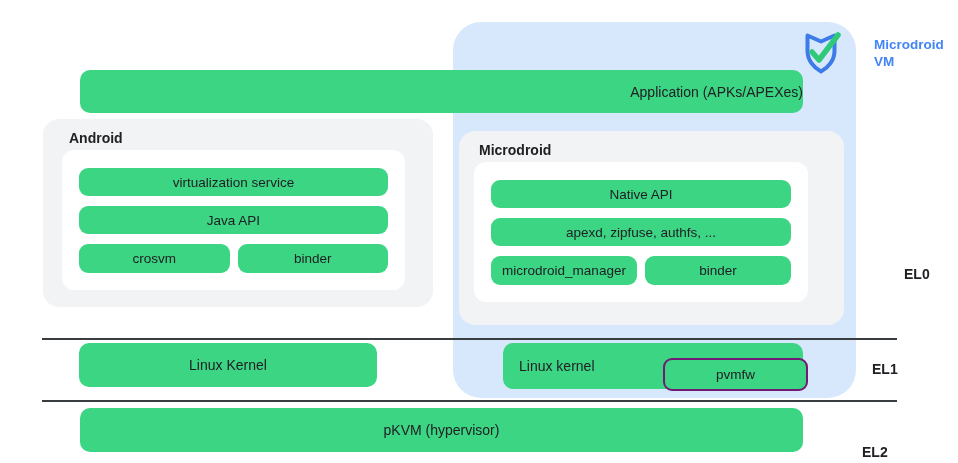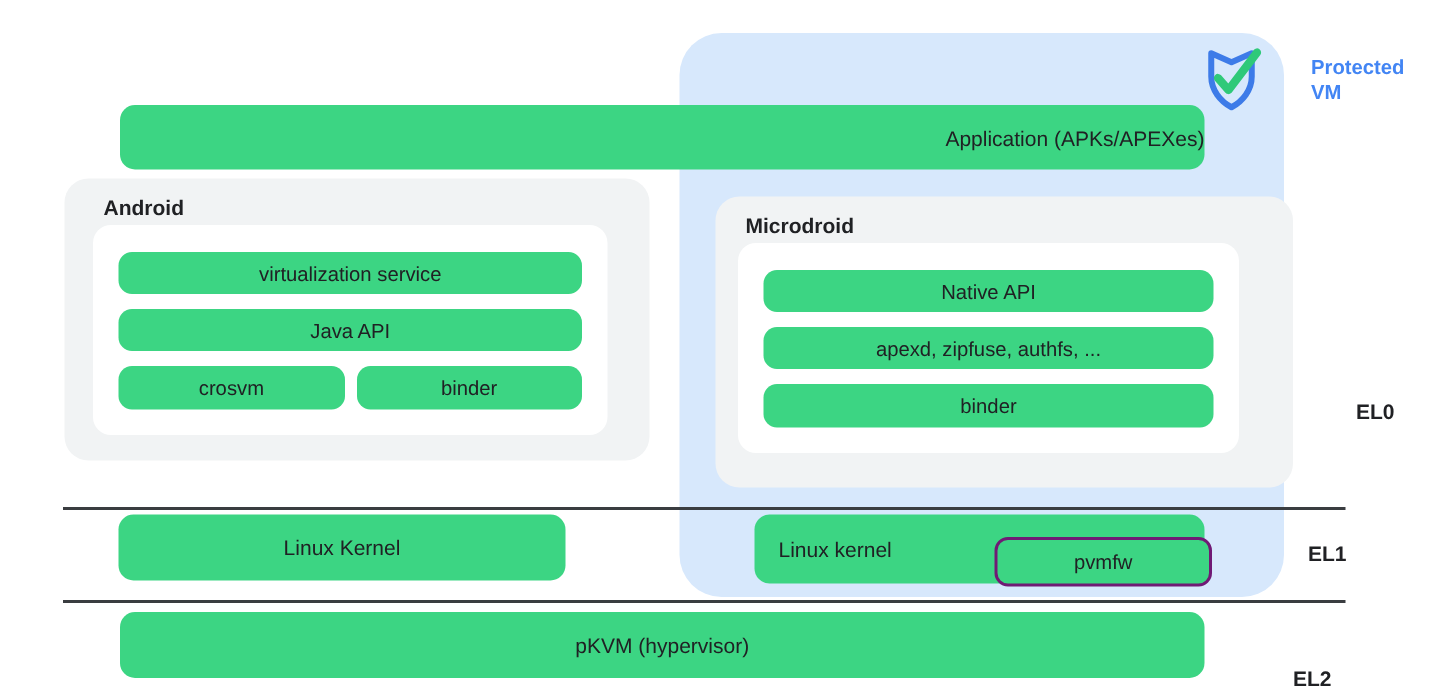--- a/index.html
+++ b/index.html
@@ -79,44 +79,47 @@
         <div class="bar">
           <span>crosvm</span>
         </div>
         <div class="bar">
           <span>binder</span>
         </div>
       </div>
     </div>
   </div>
 
-  <div class="abs panel" style="left:477px; top:131px; width:385px; height:194px;">
+  <div class="abs panel" style="left:459px; top:131px; width:385px; height:194px;">
     <div class="panel-title" style="left:20px;">Microdroid</div>
     <div class="inner" style="left:15px; top:31px; width:334px; height:140px;justify-content:space-between;">
       <div class="bar row">
         <span>Native API</span>
       </div>
       <div class="bar row">
         <span>apexd, zipfuse, authfs, ...</span>
       </div>
       <div class="split">
+        <div class="bar">
+          <span>microdroid_manager</span>
+        </div>
         <div class="bar">
           <span>binder</span>
         </div>
       </div>
     </div>
   </div>
 
   <div class="abs" style="left:801px; top:26px; width:40px; height:50px;">
     <svg width="40" height="50" viewBox="0 0 40 50">
       <path d="M20 45.5 C 12.5 41.5, 6.5 34, 6.5 25 L6.5 9.5 L20 15.5 L33.5 9.5 L33.5 25 C 33.5 34, 27.5 41.5, 20 45.5 Z" fill="none" stroke="var(--shield_blue)" stroke-width="4" stroke-linejoin="round"></path>
       <polyline points="11,26 18,34 37,9" fill="none" stroke="var(--check_green)" stroke-width="5.5" stroke-linecap="round" stroke-linejoin="round"></polyline>
     </svg>
   </div>
-  <div class="abs pvm-label" style="left:874px; top:37px; width:72px;">Protected VM</div>
+  <div class="abs pvm-label" style="left:874px; top:37px; width:72px;">Microdroid VM</div>
 
   <div class="abs hline" style="left:42px; top:338px; width:855px;"></div>
   <div class="abs hline" style="left:42px; top:400px; width:855px;"></div>
 
   <div class="abs bar bigbar kernel-left">
     <span>Linux Kernel</span>
   </div>
   <div class="abs bar bigbar kernel-right">
     <span>Linux kernel</span>
   </div>

